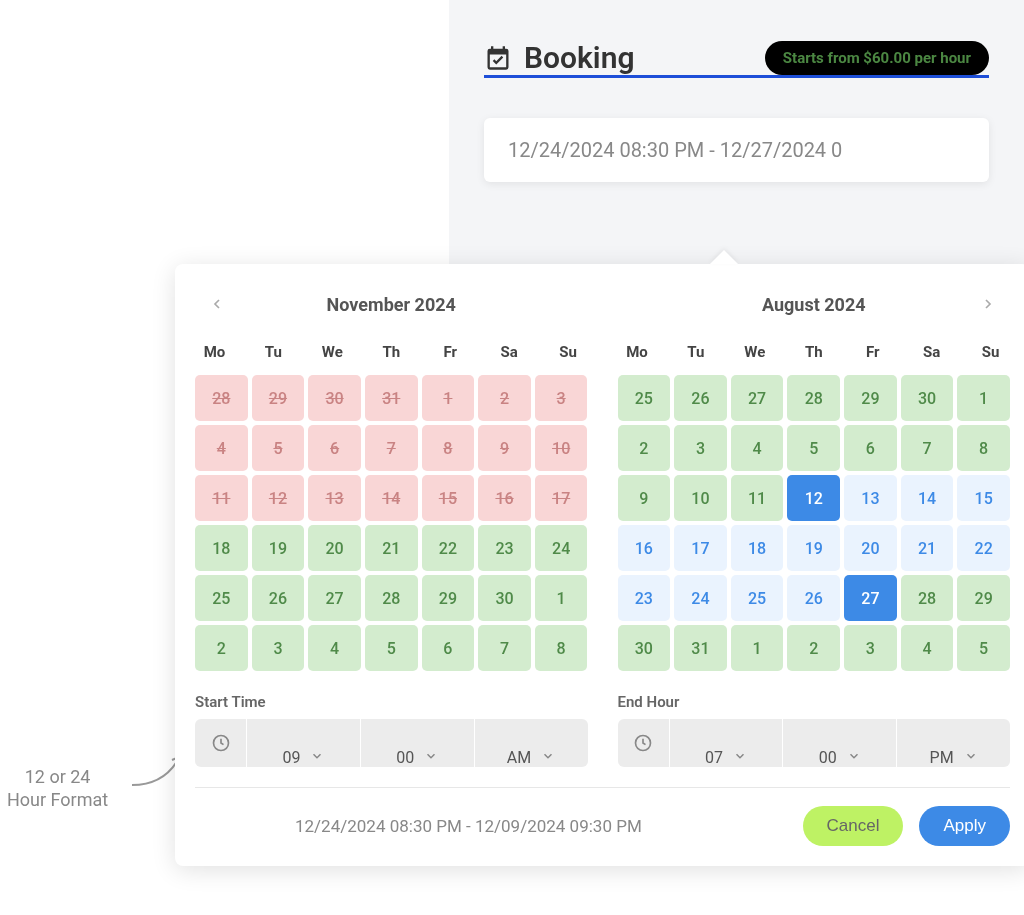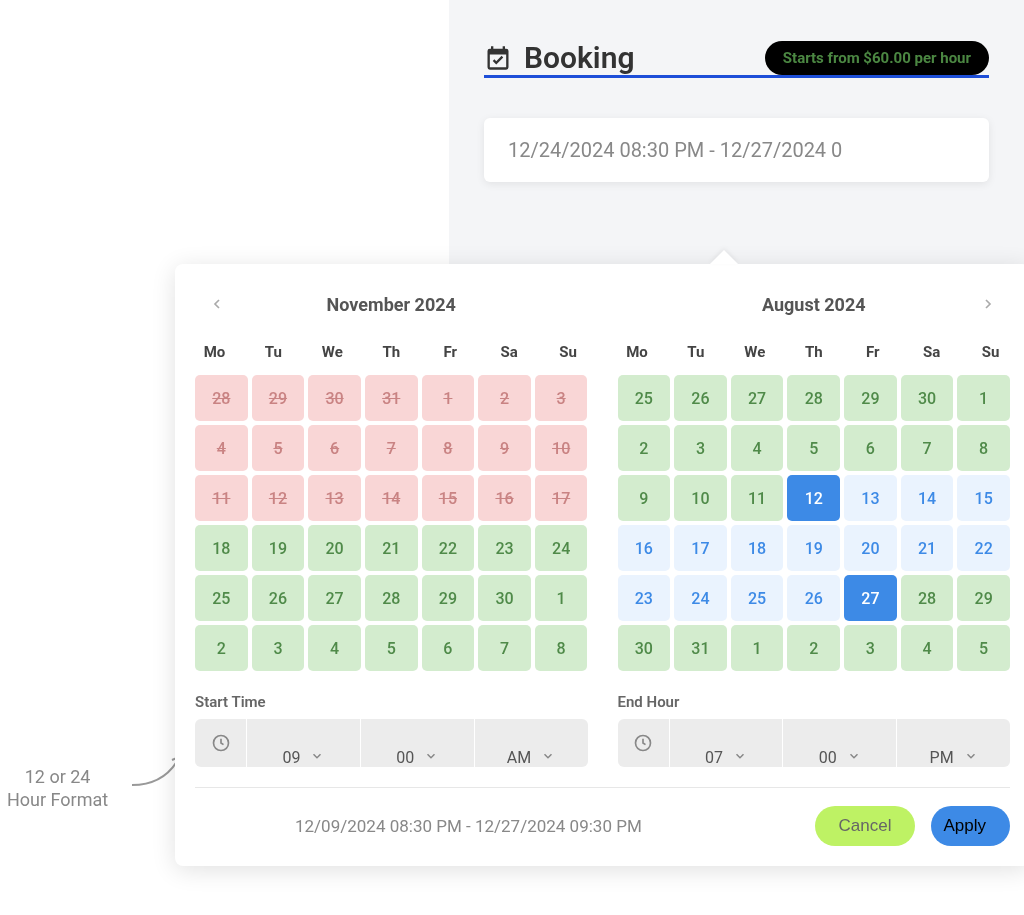--- a/index.html
+++ b/index.html
@@ -218,21 +218,21 @@
     padding-left: 100px;
   }
   .btn {
     padding: 10px 24px;
     border-radius: 22px;
     border: none;
     font-size: 17px;
     cursor: pointer;
   }
   .btn-cancel { background: #bef264; color: #666; }
-  .btn-apply { background: #3d8ae6; color: #000000; font-weight: 500; padding-left: 12px; }
+  .btn-apply { background: #3d8ae6; color: #ffffff; font-weight: 500; }
 
   
   .annotation {
     position: absolute;
     top: 765px;
     left: 7px;
     color: #888;
   }
   .annotation-text {
     font-size: 18px;
@@ -456,21 +456,21 @@
           <span>PM</span>
           <span class="chev-down"><svg viewBox="0 0 24 24" width="14" height="14" fill="none" stroke="currentColor" stroke-width="2.5">
                 <polyline points="6 9 12 15 18 9"></polyline>
               </svg></span>
         </div>
       </div>
     </div>
   </div>
 
   <div class="footer">
-    <div class="footer-summary">12/09/2024 08:30 PM - 12/27/2024 09:30 PM</div>
+    <div class="footer-summary">12/24/2024 08:30 PM - 12/09/2024 09:30 PM</div>
     <button class="btn btn-cancel">Cancel</button>
     <button class="btn btn-apply">Apply</button>
   </div>
 </div>
 
 <div class="annotation">
   <svg class="annotation-arrow" viewBox="0 0 60 40" fill="none" stroke="#999" stroke-width="2">
     <path d="M5 35 C 20 35, 40 30, 52 8"></path>
     <polyline points="45 10 52 7 51 15"></polyline>
   </svg>

